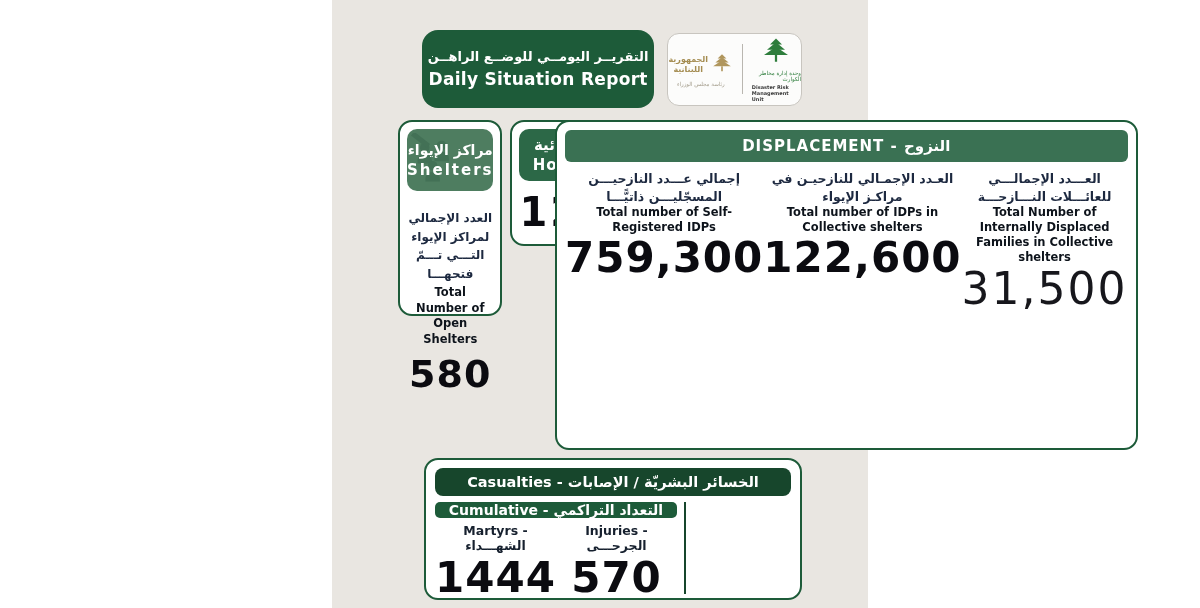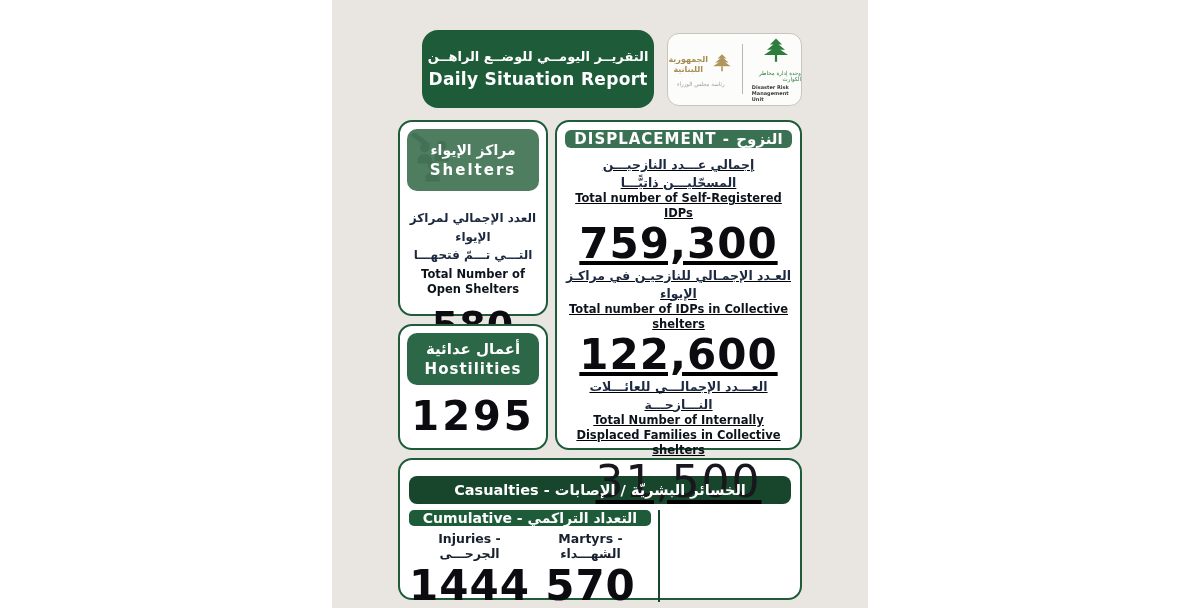--- a/index.html
+++ b/index.html
@@ -18,21 +18,21 @@
   .gov-top { display:flex; align-items:center; gap:3px; }
   .gov-ar { color:#a58d52; font-size:8px; font-weight:bold; text-align:center; line-height:1.2; width:40px; }
   .gov-sub { color:#a39c8b; font-size:5.5px; margin-top:3px; }
   .logo-divider { width:1px; height:50px; background:#b9b6b0; }
   .drm-logo { display:flex; flex-direction:column; align-items:center; gap:2px; }
   .drm-ar { font-size:5.5px; color:#2e7d3c; }
   .drm-en { font-size:5px; color:#3a3a3a; font-weight:bold; }
 
   
   .main-row { display:flex; gap:7px; margin-top:12px; height:330px; }
-  .col-left { width:150px; display:flex; flex-direction:column; gap:8px; }
+  .col-left { width:150px; display:flex; flex-direction:row; gap:8px; }
   .col-right { flex:1; }
   .card { background:#fff; border:2px solid #1d5b39; border-radius:14px; }
 
   .band { border-radius:10px; color:#fff; font-weight:bold; text-align:center; }
 
   .shelters-card { height:196px; padding:7px 7px 0; text-align:center; }
   .shelters-band { background:#4e7d60; height:62px; display:flex; flex-direction:column; justify-content:center; gap:3px; position:relative; overflow:hidden; }
   .shelters-band .ar { font-size:14px; position:relative; z-index:1; }
   .shelters-band .en { font-size:15px; letter-spacing:2px; position:relative; z-index:1; }
   .people-watermark { position:absolute; left:2px; top:4px; opacity:.32; }
@@ -42,29 +42,29 @@
   .shelters-value { font-size:38px; margin-top:5px; letter-spacing:1px; }
 
   .hostilities-card { height:126px; padding:7px 7px 0; text-align:center; }
   .hostilities-band { background:#2c6847; height:52px; display:flex; flex-direction:column; justify-content:center; gap:2px; }
   .hostilities-band .ar { font-size:15px; }
   .hostilities-band .en { font-size:15px; letter-spacing:1px; }
   .hostilities-value { font-size:40px; margin-top:8px; letter-spacing:3px; }
 
   .displacement-card { height:330px; padding:8px 8px 12px; display:flex; flex-direction:column; }
   .disp-band { background:#3a7153; height:32px; border-radius:6px; display:flex; align-items:center; justify-content:center; font-size:15px; letter-spacing:1px; direction:ltr; }
-  .disp-stats { flex:1; display:flex; flex-direction:column; justify-content:space-between; margin-top:8px;text-decoration:underline; }
+  .disp-stats { flex:1; display:flex; flex-direction:row; justify-content:space-between; margin-top:8px; }
   .stat { text-align:center; }
   .stat-ar { font-size:12.5px; font-weight:bold; color:#1d2940; line-height:1.4; }
   .stat-en { font-size:11.5px; font-weight:bold; color:#0d131b; line-height:1.3; }
   .stat-value { font-size:42px; letter-spacing:1px; line-height:1.1; }
   .stat-value.light { font-weight:400; font-size:44px; letter-spacing:2px; color:#17171c; }
 
   
-  .casualties-card { margin-top:8px; height:142px; padding:16px 9px; }
+  .casualties-card { margin-top:8px; height:142px; padding:8px 9px;margin-left:26px; }
   .cas-band { background:#17462c; height:28px; border-radius:8px; display:flex; align-items:center; justify-content:center;
               color:#fff; font-weight:bold; font-size:14.5px; direction:rtl; }
   .cas-body { display:flex; margin-top:6px; height:92px; }
   .cas-cum { width:242px; display:flex; flex-direction:column; }
   .cas-divider { width:2px; background:#17462c; margin:0 7px; }
   .cas-daily { flex:1; display:flex; flex-direction:column; }
   .pill { background:#1d5b39; border-radius:5px; color:#fff; font-size:14px; font-weight:bold; height:19px;
           display:flex; align-items:center; justify-content:center; direction:rtl; }
   .cum-labels { display:flex; margin-top:5px; }
   .cum-label { flex:1; font-size:12.5px; font-weight:bold; color:#16202e; text-align:center; direction:ltr; }
@@ -178,22 +178,22 @@
       </div>
     </div>
   </div>
 
   <div class="card casualties-card">
     <div class="cas-band">الخسائر البشريّة / الإصابات - Casualties</div>
     <div class="cas-body">
       <div class="cas-cum">
         <div class="pill">التعداد التراكمي - Cumulative</div>
         <div class="cum-labels">
+          <div class="cum-label">Martyrs - الشهـــداء</div>
           <div class="cum-label">Injuries - الجرحـــى</div>
-          <div class="cum-label">Martyrs - الشهـــداء</div>
         </div>
         <div class="cum-values">
           <div class="cum-value">1444</div>
           <div class="cum-value">570</div>
         </div>
       </div>
       <div class="cas-divider"></div>
     </div>
   </div>
 

